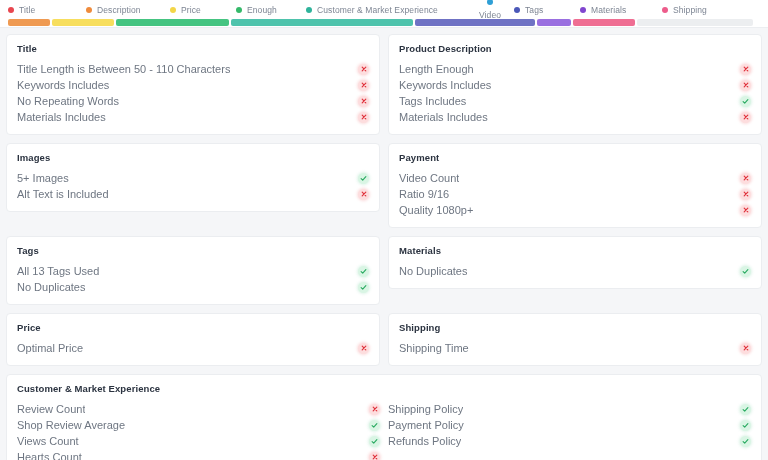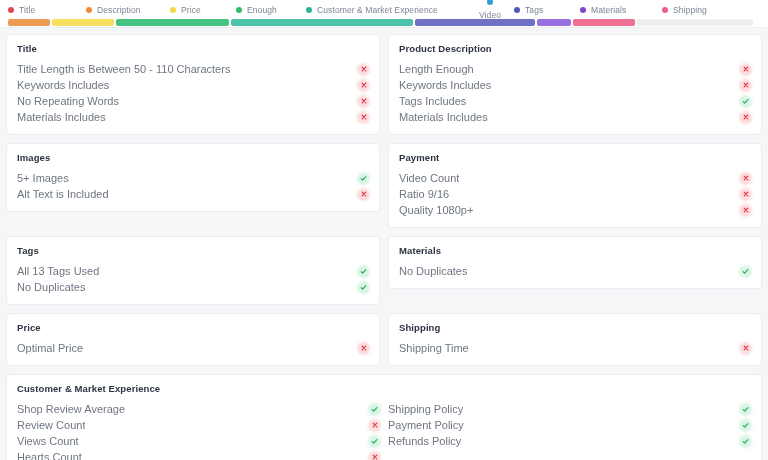--- a/index.html
+++ b/index.html
@@ -390,36 +390,36 @@
       </div>
   </div>
 
   <div class="row">
     <div class="col">
       <div class="card wide-card">
         <div class="card-title">Customer &amp; Market Experience</div>
         <div class="cols">
           <div id="cme-left">
               <div class="check-row">
+                <span class="check-label">Review Count</span>
+                <span class="badge fail">
+                  <svg width="6" height="6" viewBox="0 0 10 10">
+                    <path d="M2 2 L8 8 M8 2 L2 8" fill="none" stroke="#e0323c" stroke-width="2" stroke-linecap="round"></path>
+                  </svg>
+                </span>
+              </div>
+              <div class="check-row">
                 <span class="check-label">Shop Review Average</span>
                 <span class="badge pass">
                   <svg width="7" height="7" viewBox="0 0 10 10">
                     <path d="M1.6 5.2 L3.9 7.4 L8.4 2.3" fill="none" stroke="#2bab62" stroke-width="1.6" stroke-linecap="round" stroke-linejoin="round"></path>
                   </svg>
                 </span>
               </div>
               <div class="check-row">
-                <span class="check-label">Review Count</span>
-                <span class="badge fail">
-                  <svg width="6" height="6" viewBox="0 0 10 10">
-                    <path d="M2 2 L8 8 M8 2 L2 8" fill="none" stroke="#e0323c" stroke-width="2" stroke-linecap="round"></path>
-                  </svg>
-                </span>
-              </div>
-              <div class="check-row">
                 <span class="check-label">Views Count</span>
                 <span class="badge pass">
                   <svg width="7" height="7" viewBox="0 0 10 10">
                     <path d="M1.6 5.2 L3.9 7.4 L8.4 2.3" fill="none" stroke="#2bab62" stroke-width="1.6" stroke-linecap="round" stroke-linejoin="round"></path>
                   </svg>
                 </span>
               </div>
               <div class="check-row">
                 <span class="check-label">Hearts Count</span>
                 <span class="badge fail">

